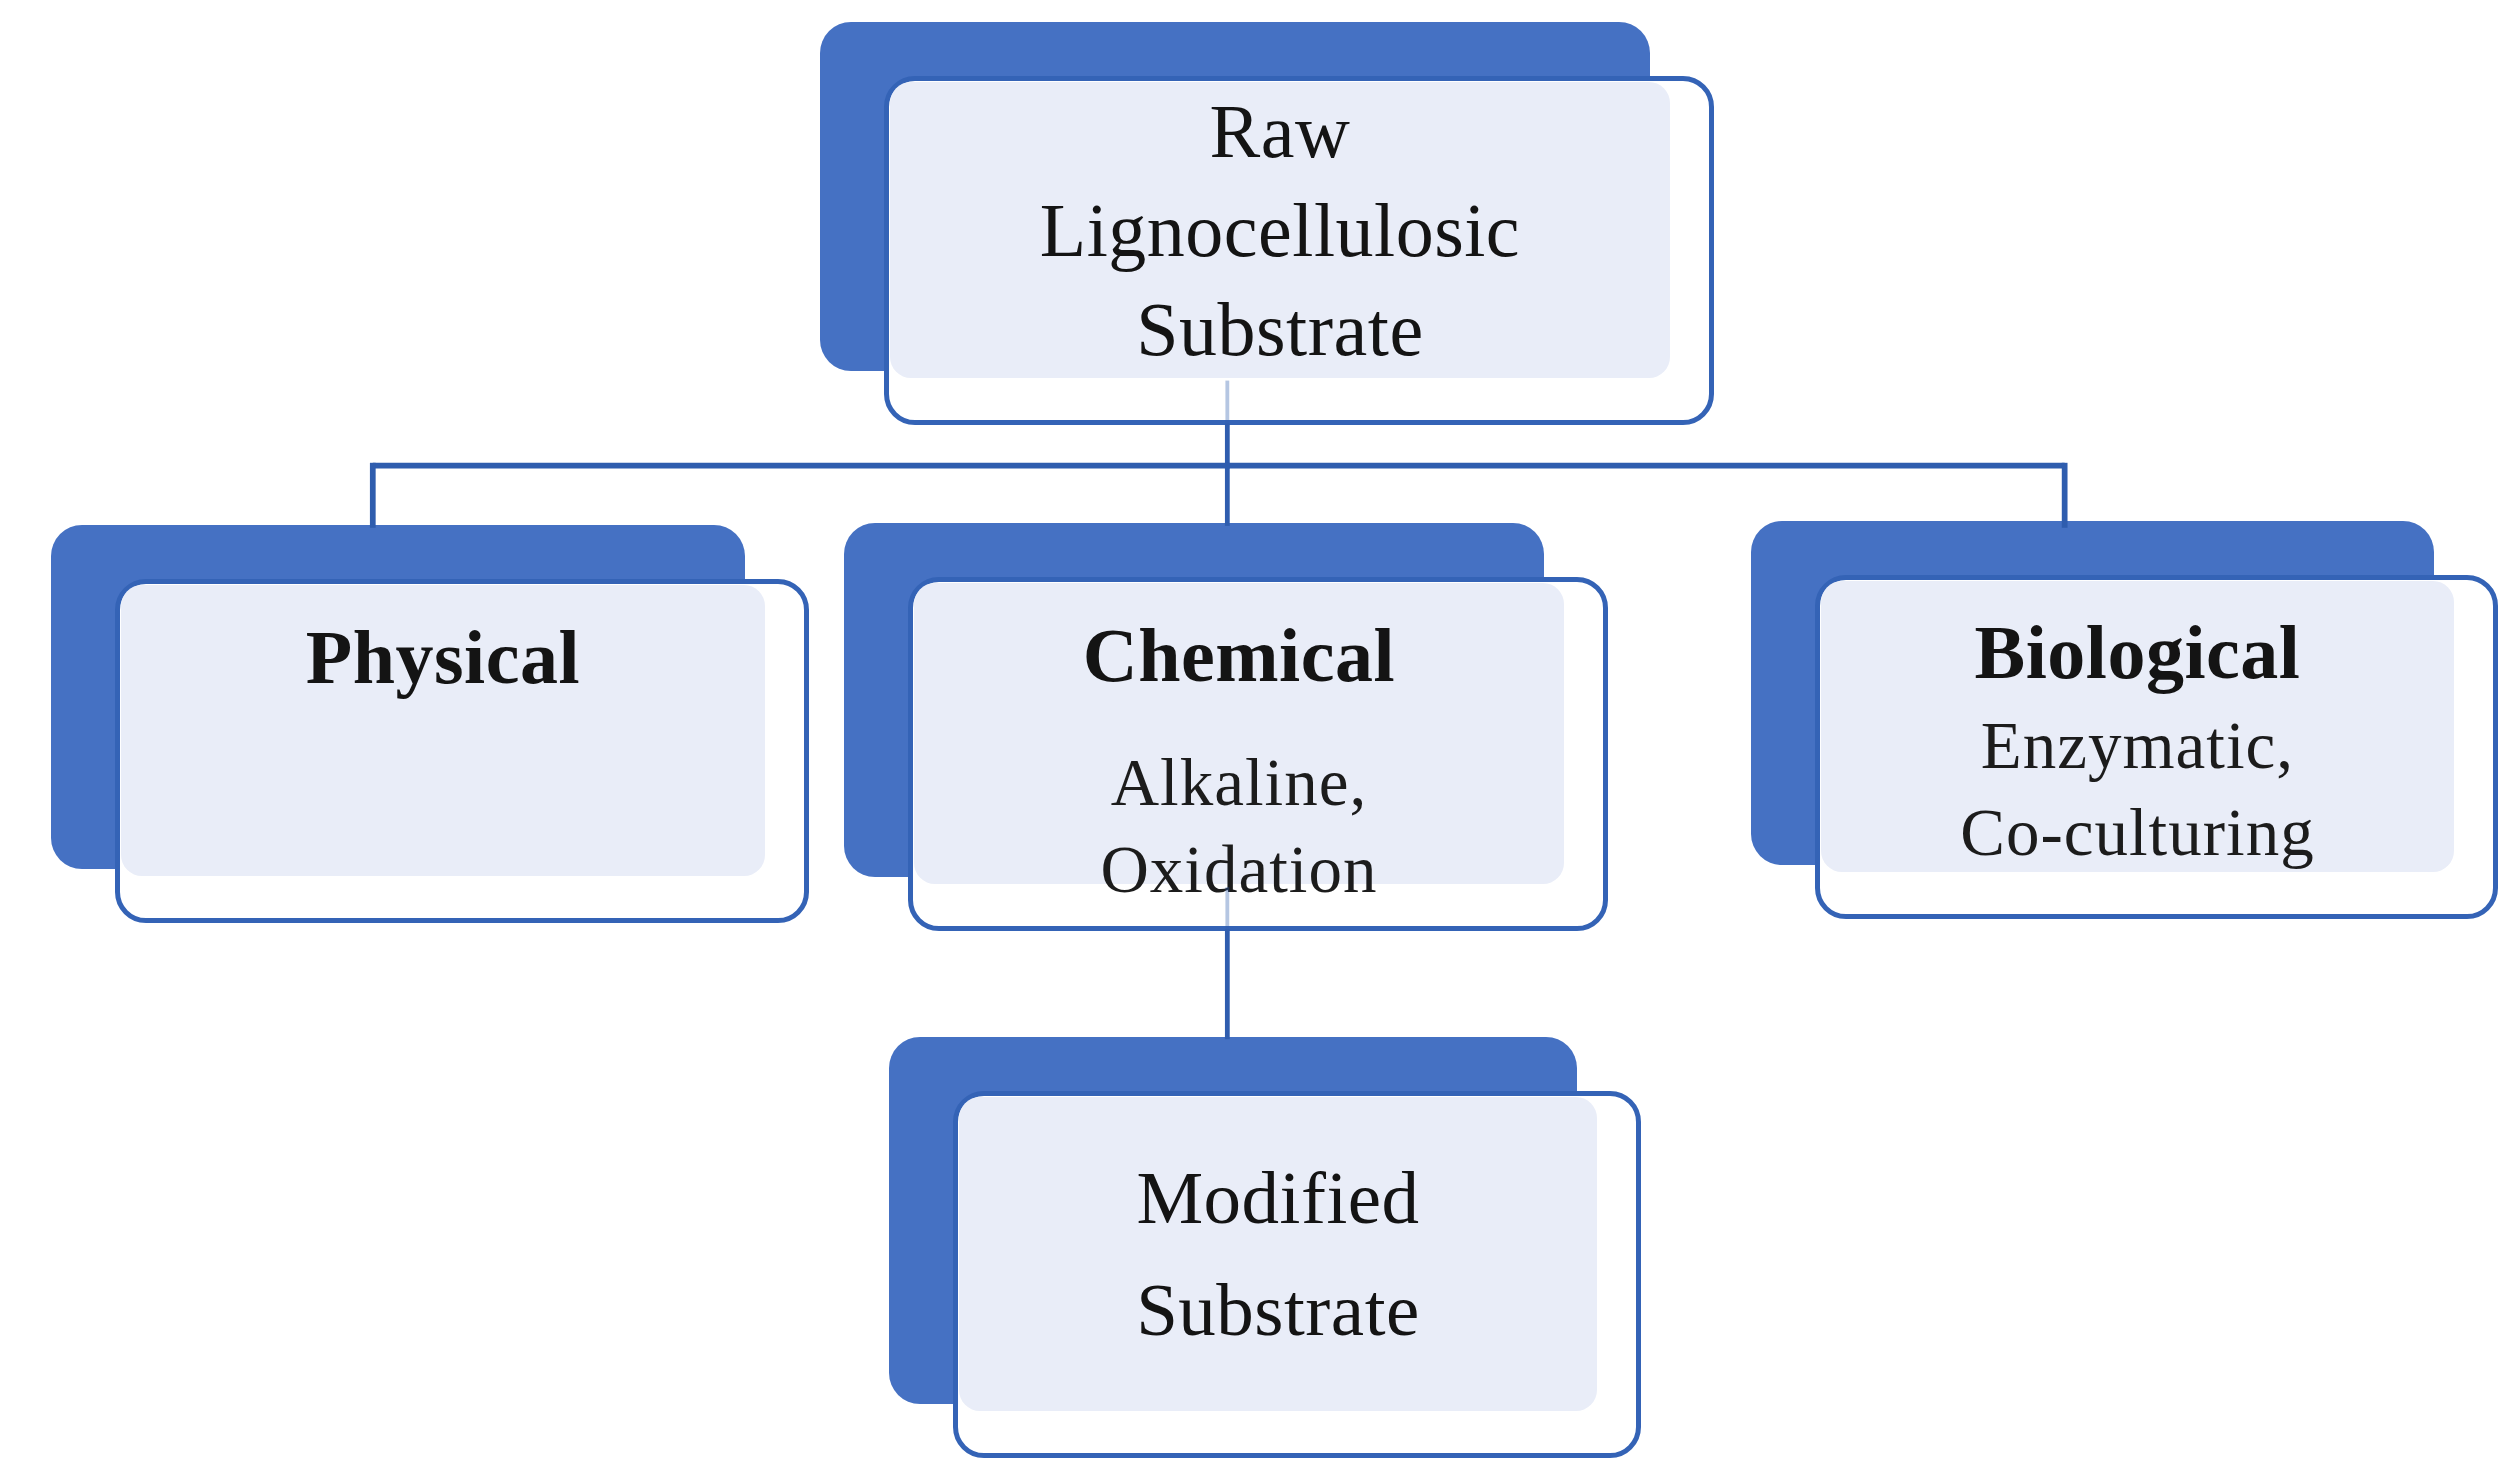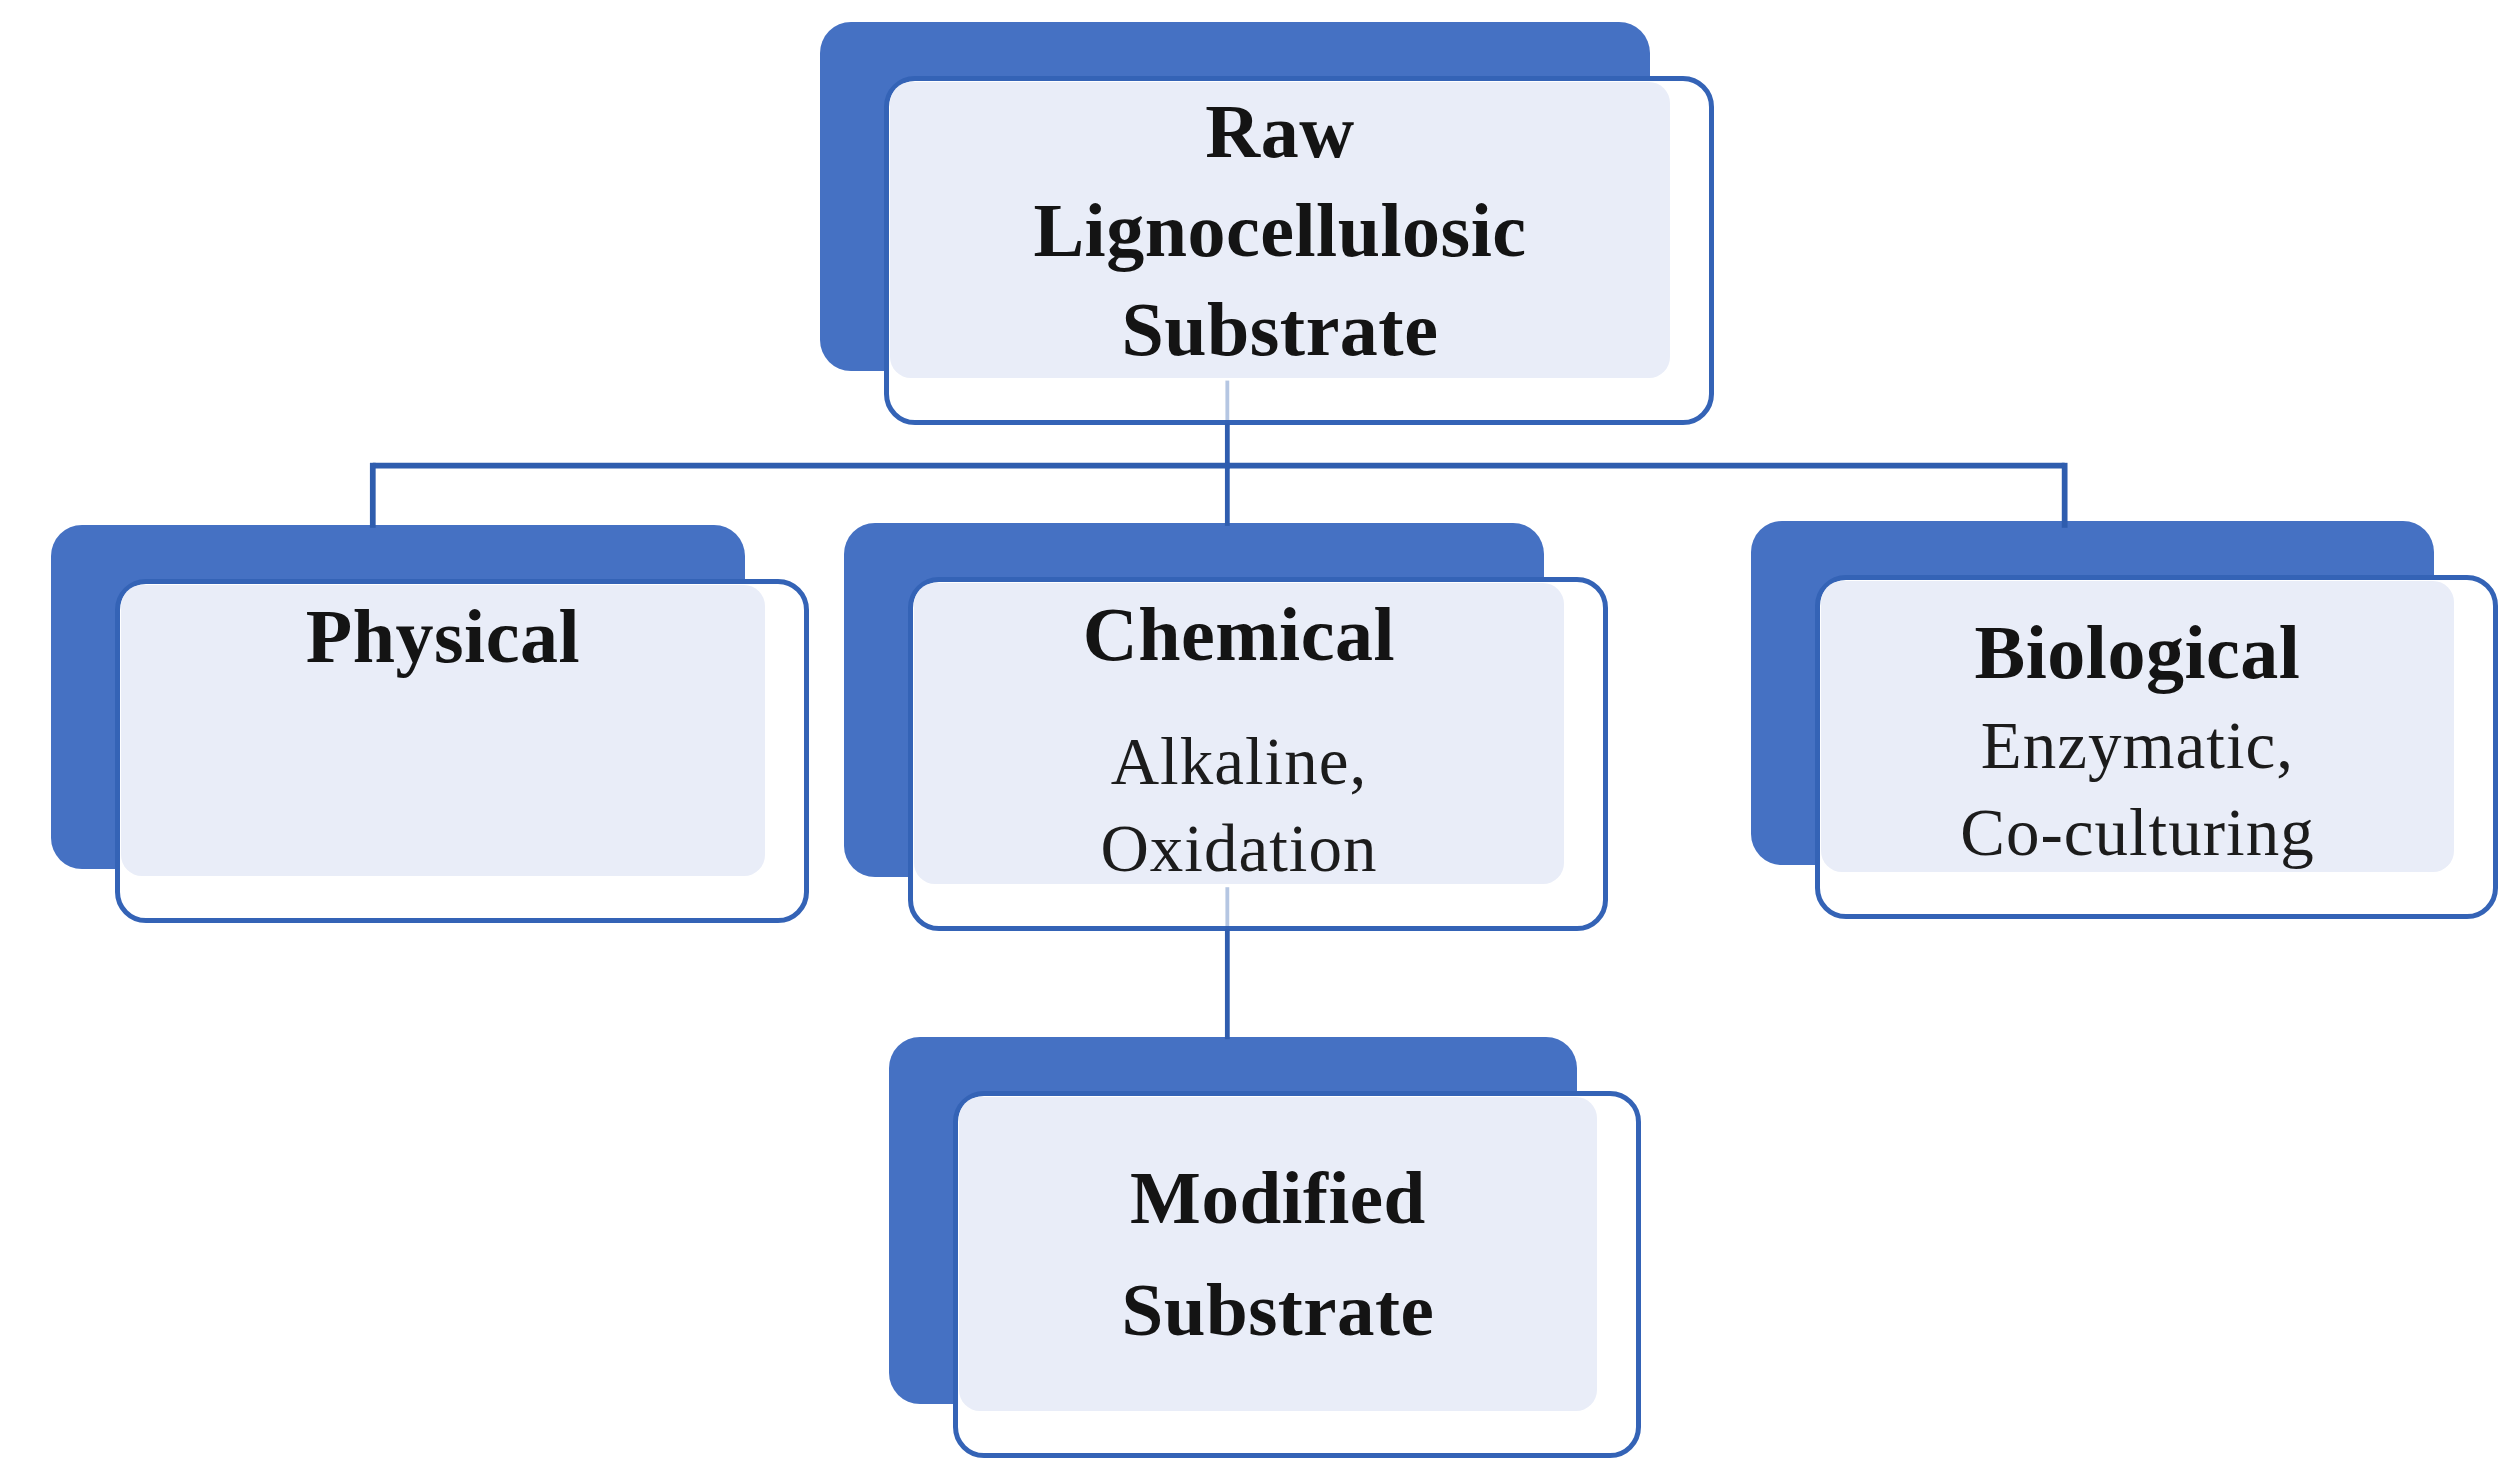--- a/index.html
+++ b/index.html
@@ -47,28 +47,28 @@
     position: absolute;
     left: 1.9px; top: 1.9px;
     right: 40px; bottom: 42px;
     display: flex;
     flex-direction: column;
     align-items: center;
     text-align: center;
     z-index: 3;
   }
   .txt-center   { justify-content: center; }
-  .txt-split    { justify-content: flex-start; padding-top: 5px; }
+  .txt-split    { justify-content: flex-start; padding-top: 26px; }
   .txt-bio      { justify-content: flex-start; padding-top: 25px; }
   .txt-modified { justify-content: flex-start; transform: translateY(44px); }
   .gap-wide { margin-top: 38px; }
   .gap-none { margin-top: 3.8px; }
   .bigline {
     font-size: 76px;
-    font-weight: 700;
+    font-weight: 400;
     line-height: 1.3;
     letter-spacing: 0.5px;
     white-space: nowrap;
   }
   .bigline-tall { line-height: 1.5; font-size: 75px; }
   .title {
     font-size: 76px;
     font-weight: 700;
     line-height: 1.2;
     letter-spacing: 0.5px;

